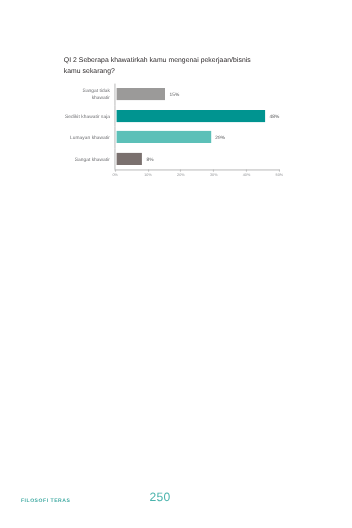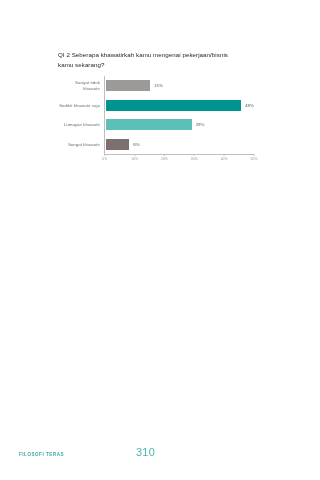--- a/index.html
+++ b/index.html
@@ -244,16 +244,16 @@
             <span>50%</span>
           </div>
         </div>
       </div>
 
     </div>
   </div>
 
   <div class="footer">
     <div class="footer-brand">FILOSOFI TERAS</div>
-    <div class="footer-page">310</div>
+    <div class="footer-page">250</div>
   </div>
 
 </div>
 
 </body></html>

